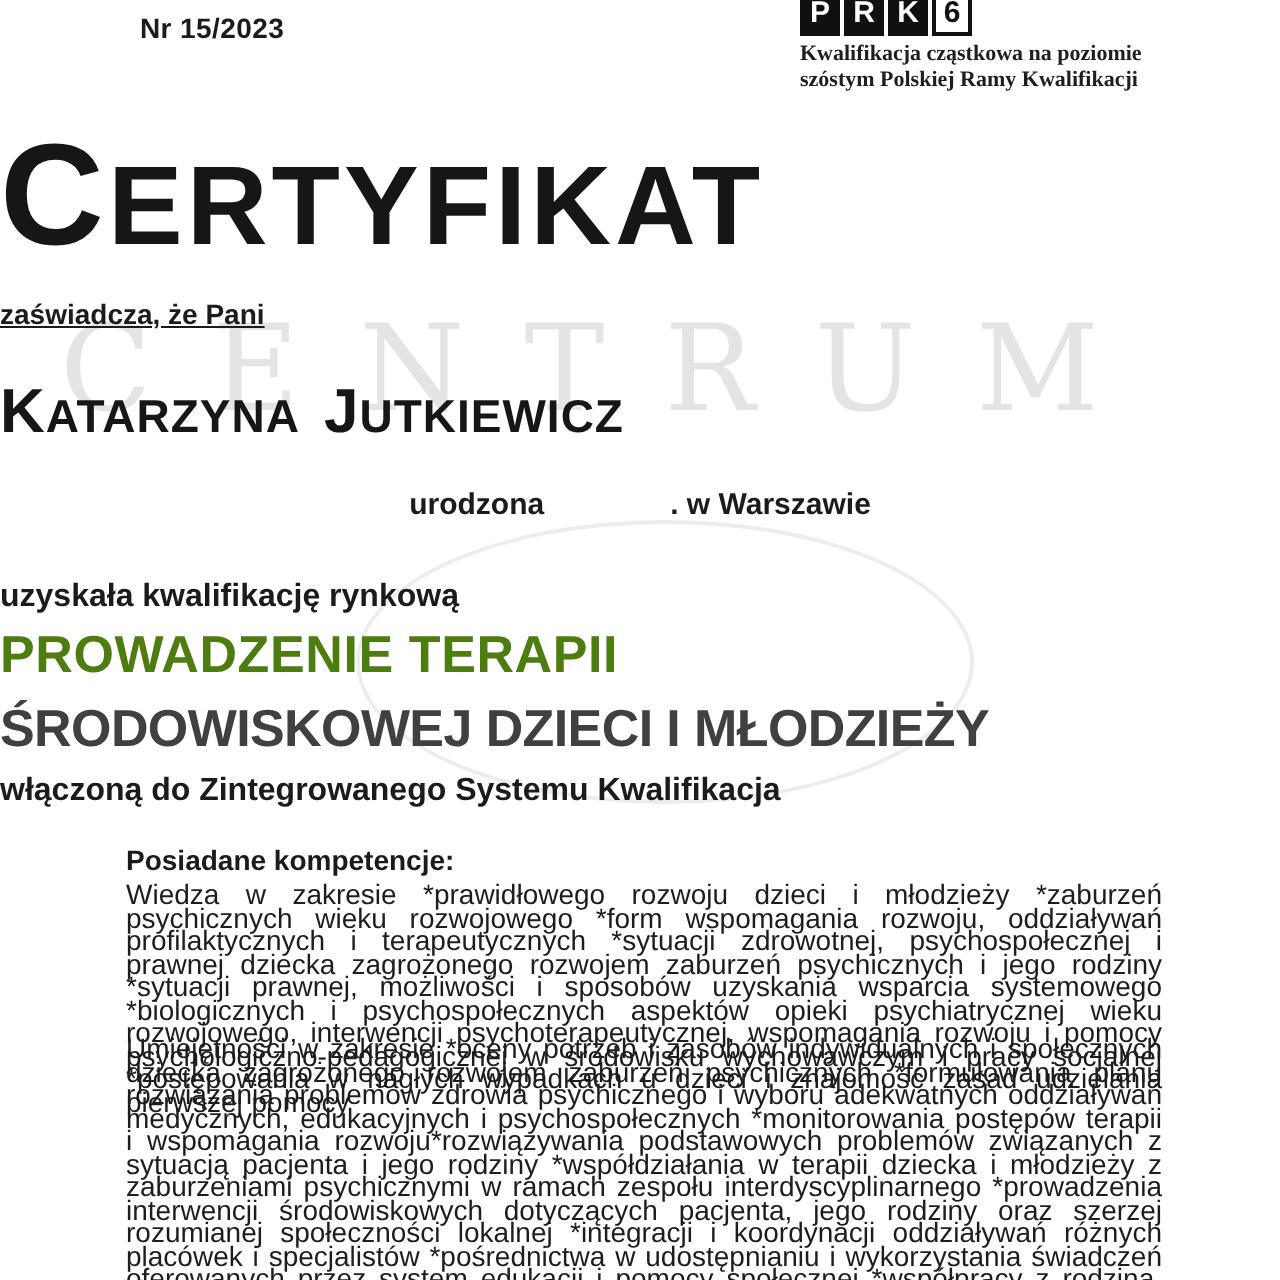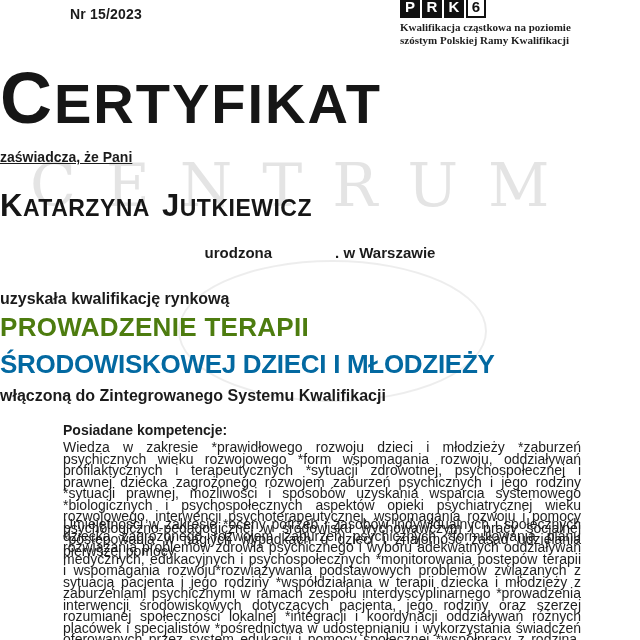--- a/index.html
+++ b/index.html
@@ -67,21 +67,21 @@
   .name .word + .word { margin-left: 12px; }
   .born {
     top: 244px; left: 0; right: 0;
     display: flex; justify-content: center; gap: 63px;
     font-size: 15px; font-weight: 600;
   }
 
   
   .qual-intro  { top: 290px; font-size: 16px; font-weight: 600; }
   .qual-line1  { top: 312px; font-size: 26px; font-weight: 700; letter-spacing: .3px; color: #4d7c0f; }
-  .qual-line2  { top: 349px; font-size: 26px; font-weight: 700; letter-spacing: -0.3px; color: #0369a1; }
+  .qual-line2  { top: 349px; font-size: 26px; font-weight: 700; letter-spacing: -0.3px; color: #404040; }
   .qual-outro  { top: 387px; font-size: 16px; font-weight: 600; }
 
   
   .comp-heading { left: 63px; top: 422px; font-size: 14px; font-weight: 700; }
   .comp-par {
     left: 63px; width: 518px;
     font-size: 14px; line-height: 11.5px;
     text-align: justify;
     font-weight: 500; color: #1d1d1d;
     word-spacing: .5px;
@@ -119,19 +119,19 @@
     <span class="word">KATARZYNA</span><span class="word">JUTKIEWICZ</span>
   </div>
   <div class="abs born">
     <span>urodzona</span>
     <span>. w Warszawie</span>
   </div>
 
   <div class="abs centered qual-intro">uzyskała kwalifikację rynkową</div>
   <div class="abs centered qual-line1">PROWADZENIE TERAPII</div>
   <div class="abs centered qual-line2">ŚRODOWISKOWEJ DZIECI I MŁODZIEŻY</div>
-  <div class="abs centered qual-outro">włączoną do Zintegrowanego Systemu Kwalifikacji</div>
+  <div class="abs centered qual-outro">włączoną do Zintegrowanego Systemu Kwalifikacja</div>
 
   <div class="abs comp-heading">Posiadane kompetencje:</div>
   <div class="abs comp-par p1">Wiedza w zakresie *prawidłowego rozwoju dzieci i młodzieży *zaburzeń psychicznych wieku rozwojowego *form wspomagania rozwoju, oddziaływań profilaktycznych i terapeutycznych *sytuacji zdrowotnej, psychospołecznej i prawnej dziecka zagrożonego rozwojem zaburzeń psychicznych i jego rodziny *sytuacji prawnej, możliwości i sposobów uzyskania wsparcia systemowego *biologicznych i psychospołecznych aspektów opieki psychiatrycznej wieku rozwojowego, interwencji psychoterapeutycznej, wspomagania rozwoju i pomocy psychologiczno-pedagogicznej w środowisku wychowawczym i pracy socjalnej *postępowania w nagłych wypadkach u dzieci i znajomość zasad udzielania pierwszej pomocy</div>
   <div class="abs comp-par p2">Umiejętności w zakresie *oceny potrzeb i zasobów indywidualnych i społecznych dziecka zagrożonego rozwojem zaburzeń psychicznych *formułowania planu rozwiązania problemów zdrowia psychicznego i wyboru adekwatnych oddziaływań medycznych, edukacyjnych i psychospołecznych *monitorowania postępów terapii i wspomagania rozwoju*rozwiązywania podstawowych problemów związanych z sytuacją pacjenta i jego rodziny *współdziałania w terapii dziecka i młodzieży z zaburzeniami psychicznymi w ramach zespołu interdyscyplinarnego *prowadzenia interwencji środowiskowych dotyczących pacjenta, jego rodziny oraz szerzej rozumianej społeczności lokalnej *integracji i koordynacji oddziaływań różnych placówek i specjalistów *pośrednictwa w udostępnianiu i wykorzystania świadczeń oferowanych przez system edukacji i pomocy społecznej *współpracy z rodziną, środowiskiem wychowawczym, instytucjami pomocowymi *podjęcia adekwatnych działań systemowych, w tym prawnych *kontaktu interpersonalnego, empatycznego słuchania, mentalizacji *prowadzenia wybranych działań profilaktycznych, dialogu motywującego, zajęć socjoterapeutycznych z dziećmi i młodzieżą, wsparcia psychospołecznego, w tym współpracy z rodziną *stosowania technik behawioralnych *promowania zdrowia psychicznego, prozdrowotnych stylów i zachowań życiowych, życzliwych</div>
 
 </div>
 
 </body></html>

